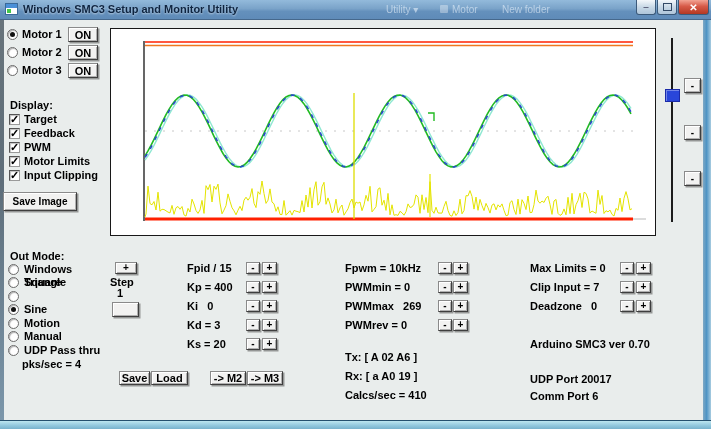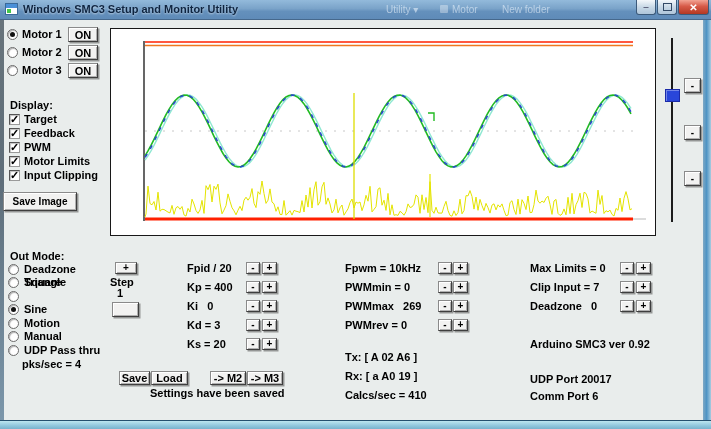--- a/index.html
+++ b/index.html
@@ -102,21 +102,21 @@
   <div class="cb on" style="left:9px;top:142px"></div>
   <div class="lbl" style="left:24px;top:141px">PWM</div>
   <div class="cb on" style="left:9px;top:156px"></div>
   <div class="lbl" style="left:24px;top:155px">Motor Limits</div>
   <div class="cb on" style="left:9px;top:170px"></div>
   <div class="lbl" style="left:24px;top:169px">Input Clipping</div>
   <button class="b3" style="left:3px;top:192px;width:74px;height:19px;font-size:10px">Save Image</button>
 
   <div class="lbl" style="left:10px;top:250px">Out Mode:</div>
   <div class="radio" style="left:8px;top:264px"></div>
-  <div class="lbl" style="left:24px;top:263px">Deadzone</div>
+  <div class="lbl" style="left:24px;top:263px">Windows</div>
   <div class="radio" style="left:8px;top:277px"></div>
   <div class="lbl" style="left:24px;top:276px">Square</div>
   <div class="radio" style="left:8px;top:291px"></div>
   <div class="lbl" style="left:24px;top:276px">Triangle</div>
   <div class="radio on" style="left:8px;top:304px"></div>
   <div class="lbl" style="left:24px;top:303px">Sine</div>
   <div class="radio" style="left:8px;top:318px"></div>
   <div class="lbl" style="left:24px;top:317px">Motion</div>
   <div class="radio" style="left:8px;top:331px"></div>
   <div class="lbl" style="left:24px;top:330px">Manual</div>
@@ -146,21 +146,21 @@
   <div class="handle"></div>
   <button class="b3 sp" style="left:684px;top:78px;width:17px;height:15px">-</button>
   <button class="b3 sp" style="left:684px;top:125px;width:17px;height:15px">-</button>
   <button class="b3 sp" style="left:684px;top:171px;width:17px;height:15px">-</button>
 
   <button class="b3 sp" style="left:115px;top:262px;width:22px;height:12px">+</button>
   <div class="lbl" style="left:110px;top:276px">Step</div>
   <div class="lbl" style="left:117px;top:287px">1</div>
   <button class="b3 sp" style="left:112px;top:302px;width:27px;height:15px"></button>
 
-  <div class="lbl" style="left:187px;top:262px">Fpid / 20</div>
+  <div class="lbl" style="left:187px;top:262px">Fpid / 15</div>
   <button class="b3 sp" style="left:246px;top:262px;width:14px;height:12px">-</button>
   <button class="b3 sp" style="left:262px;top:262px;width:15px;height:12px">+</button>
   <div class="lbl" style="left:187px;top:281px">Kp = 400</div>
   <button class="b3 sp" style="left:246px;top:281px;width:14px;height:12px">-</button>
   <button class="b3 sp" style="left:262px;top:281px;width:15px;height:12px">+</button>
   <div class="lbl" style="left:187px;top:300px">Ki   0</div>
   <button class="b3 sp" style="left:246px;top:300px;width:14px;height:12px">-</button>
   <button class="b3 sp" style="left:262px;top:300px;width:15px;height:12px">+</button>
   <div class="lbl" style="left:187px;top:319px">Kd = 3</div>
   <button class="b3 sp" style="left:246px;top:319px;width:14px;height:12px">-</button>
@@ -189,24 +189,23 @@
   <button class="b3 sp" style="left:620px;top:281px;width:14px;height:12px">-</button>
   <button class="b3 sp" style="left:636px;top:281px;width:15px;height:12px">+</button>
   <div class="lbl" style="left:530px;top:300px">Deadzone   0</div>
   <button class="b3 sp" style="left:620px;top:300px;width:14px;height:12px">-</button>
   <button class="b3 sp" style="left:636px;top:300px;width:15px;height:12px">+</button>
 
   <div class="lbl" style="left:345px;top:351px">Tx: [ A 02 A6 ]</div>
   <div class="lbl" style="left:345px;top:370px">Rx: [ a A0 19 ]</div>
   <div class="lbl" style="left:345px;top:389px">Calcs/sec = 410</div>
 
-  <div class="lbl" style="left:530px;top:338px">Arduino SMC3 ver 0.92</div>
+  <div class="lbl" style="left:530px;top:338px">Arduino SMC3 ver 0.70</div>
   <div class="lbl" style="left:530px;top:373px">UDP Port 20017</div>
   <div class="lbl" style="left:530px;top:390px">Comm Port 6</div>
 
   <button class="b3" style="left:119px;top:371px;width:31px;height:14px">Save</button>
   <button class="b3" style="left:151px;top:371px;width:37px;height:14px">Load</button>
   <button class="b3" style="left:210px;top:371px;width:36px;height:14px">-&gt; M2</button>
   <button class="b3" style="left:247px;top:371px;width:36px;height:14px">-&gt; M3</button>
-  <div class="lbl" style="left:150px;top:387px">Settings have been saved</div>
 
   <div class="edgeB"></div>
 </div>
 
 </body></html>

